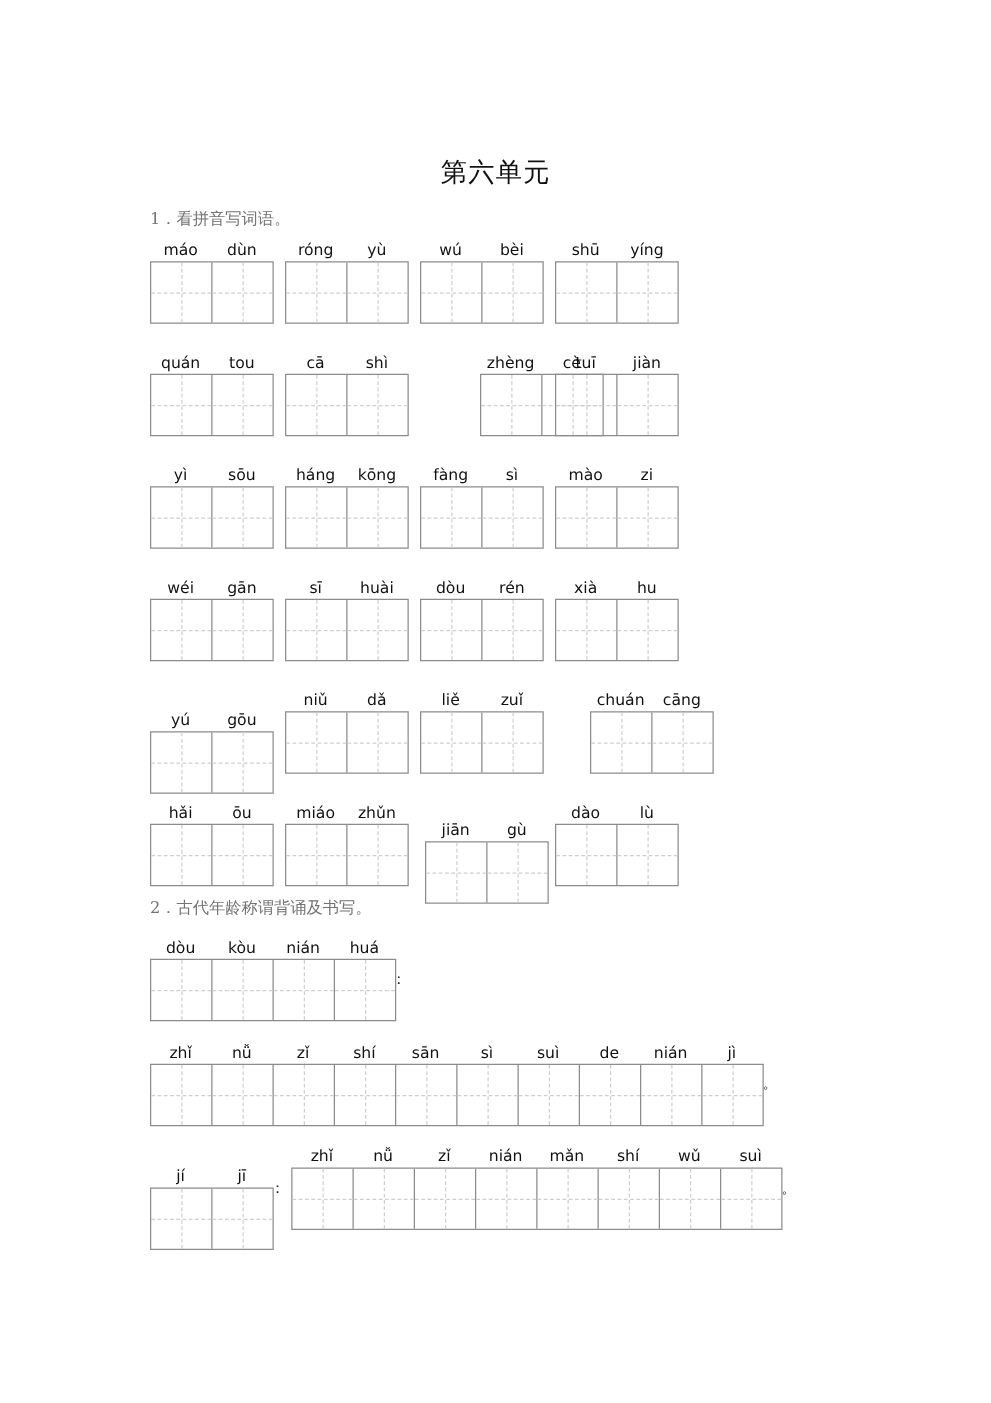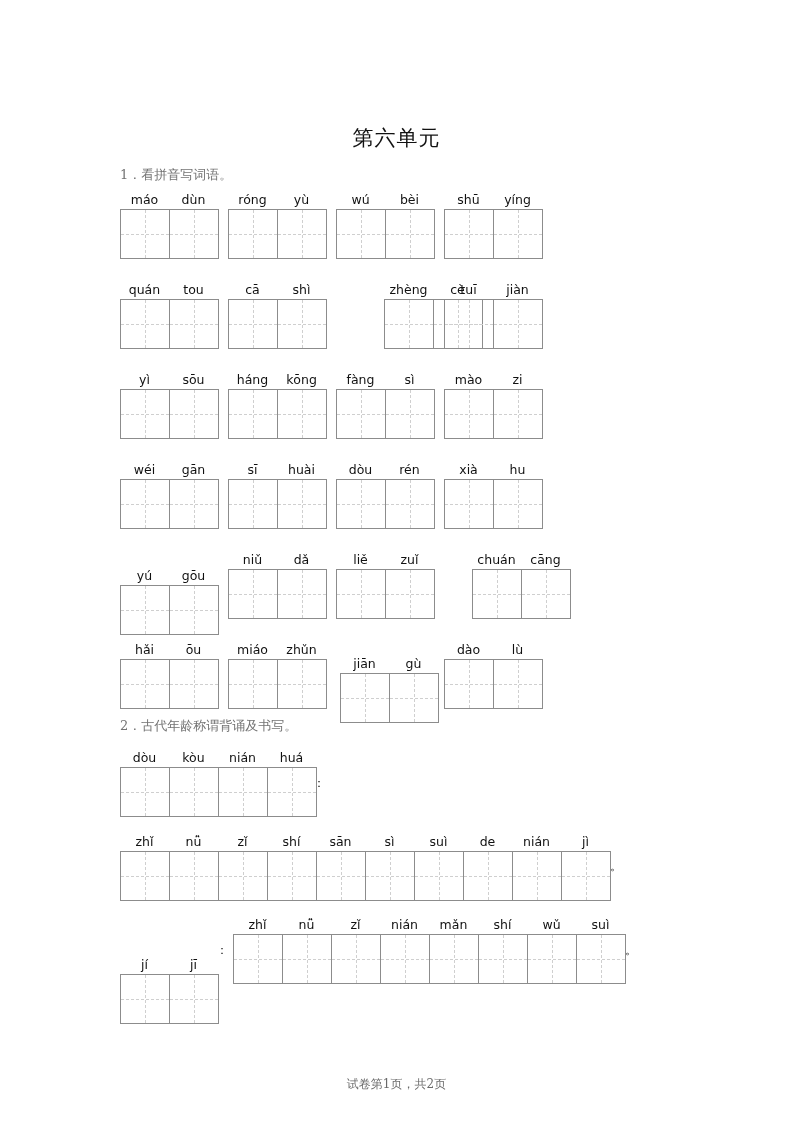--- a/index.html
+++ b/index.html
@@ -306,21 +306,21 @@
         <div class="cell"></div>
         <div class="cell"></div>
         <div class="cell"></div>
         <div class="cell"></div>
         <div class="cell"></div>
         <div class="cell"></div>
         <div class="cell"></div>
       </div>
     </div>
     <div class="punct" style="left: 610px; top: 858px;">。</div>
-    <div class="grp" style="left: 120px; top: 956px;">
+    <div class="grp" style="left: 120px; top: 932px;">
       <div class="py-row">
         <div class="py">jí</div>
         <div class="py">jī</div>
       </div>
       <div class="boxes">
         <div class="cell"></div>
         <div class="cell"></div>
       </div>
     </div>
     <div class="punct" style="left: 216px; top: 942px;">：</div>
@@ -343,14 +343,13 @@
         <div class="cell"></div>
         <div class="cell"></div>
         <div class="cell"></div>
         <div class="cell"></div>
       </div>
     </div>
     <div class="punct" style="left: 625px; top: 942px;">。</div>
   </div>
 
 <div class="footer">
-  <div class="sub">试卷第1页，共2页</div>
 </div>
 
 </body></html>

